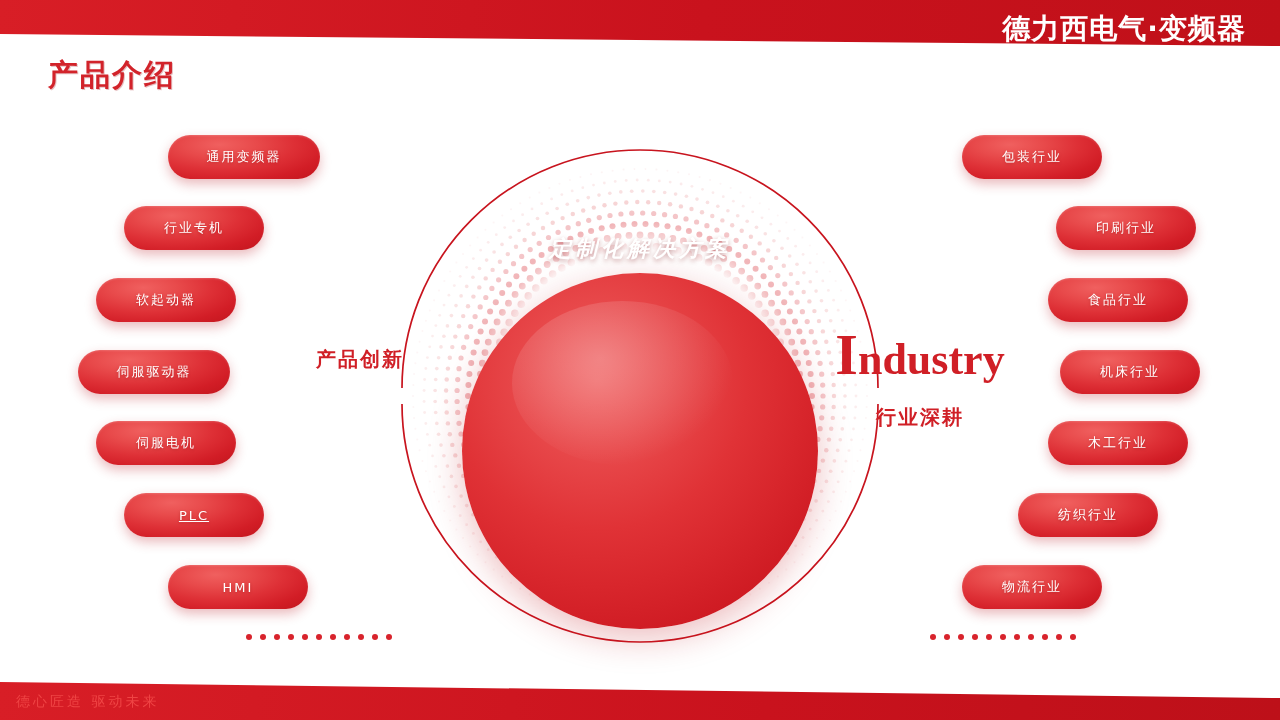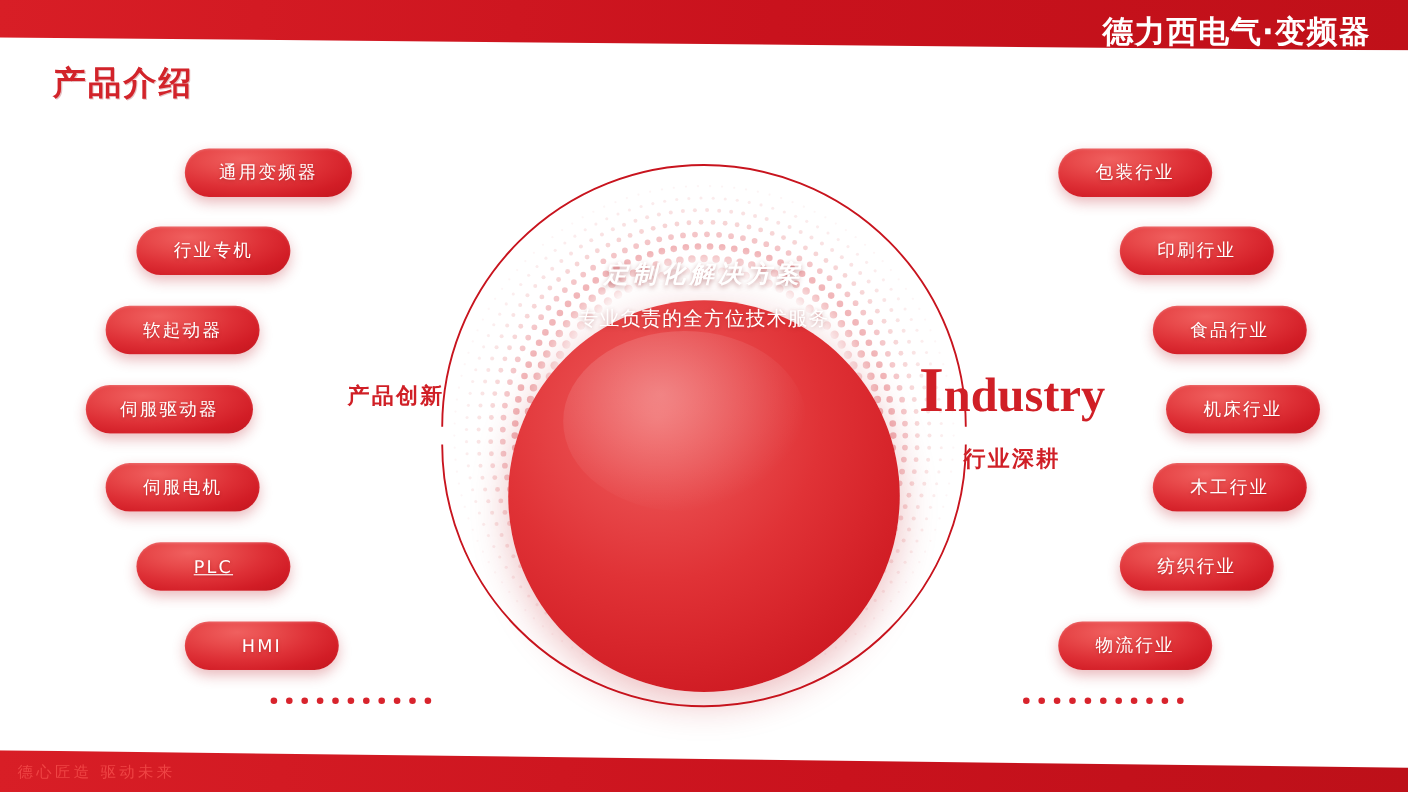--- a/index.html
+++ b/index.html
@@ -91,21 +91,21 @@
     display:block;margin-top:20px;color:#d01f26;font-weight:700;font-size:20px;letter-spacing:2px;
     font-family:"DejaVu Sans","Liberation Sans",sans-serif;
   }
   .head-left{left:265px;top:326px;width:190px;}
   .head-right{left:825px;top:326px;width:190px;}
 
   
   .pill{
     position:absolute;height:44px;border-radius:22px;
     display:flex;align-items:center;justify-content:center;
-    color:#ffffff;font-size:16px;letter-spacing:2px;white-space:nowrap;
+    color:#ffffff;font-size:13px;letter-spacing:2px;white-space:nowrap;
     font-family:"DejaVu Sans","Liberation Sans",sans-serif;
     background:
       radial-gradient(ellipse at 34% 22%, #f0605f 0%, #e84a4b 26%, #de3036 52%, #d21d26 76%, #c2151d 100%);
     box-shadow:0 5px 12px rgba(185,25,35,.30), inset 0 1px 2px rgba(255,255,255,.18);
     text-shadow:0 1px 3px rgba(120,0,8,.35);
   }
   .pill.wide{width:152px;}
   .pill.narrow{width:140px;}
 
   
@@ -1008,21 +1008,20 @@
           <circle cx="496.7" cy="297.0" r="1.02" opacity="0.094"></circle>
         </g>
     </svg>
 
     <div class="sphere">
       <div class="sphere-gloss"></div>
     </div>
 
     <div class="center-text">
       <span class="center-title">定制化解决方案</span>
-      <span class="center-sub">专业负责的全方位技术服务</span>
     </div>
   </div>
 
   <div class="side-head head-left">
     <span class="cn">产品创新</span>
   </div>
 
   <div class="side-head head-right">
     <span class="en"><span class="cap">I</span><span>ndustry</span></span>
     <span class="cn">行业深耕</span>
@@ -1048,21 +1047,21 @@
         <span>PLC</span>
       </div>
       <div class="pill narrow" style="left: 168px; top: 565px; text-align: right;">
         <span>HMI</span>
       </div>
     </div>
   <div id="right-pills">
       <div class="pill narrow" style="left: 962px; top: 135px;">
         <span>包装行业</span>
       </div>
-      <div class="pill narrow" style="left: 1018px; top: 206px;">
+      <div class="pill narrow" style="left: 1056px; top: 206px;">
         <span>印刷行业</span>
       </div>
       <div class="pill narrow" style="left: 1048px; top: 278px;">
         <span>食品行业</span>
       </div>
       <div class="pill narrow" style="left: 1060px; top: 350px;">
         <span>机床行业</span>
       </div>
       <div class="pill narrow" style="left: 1048px; top: 421px;">
         <span>木工行业</span>

